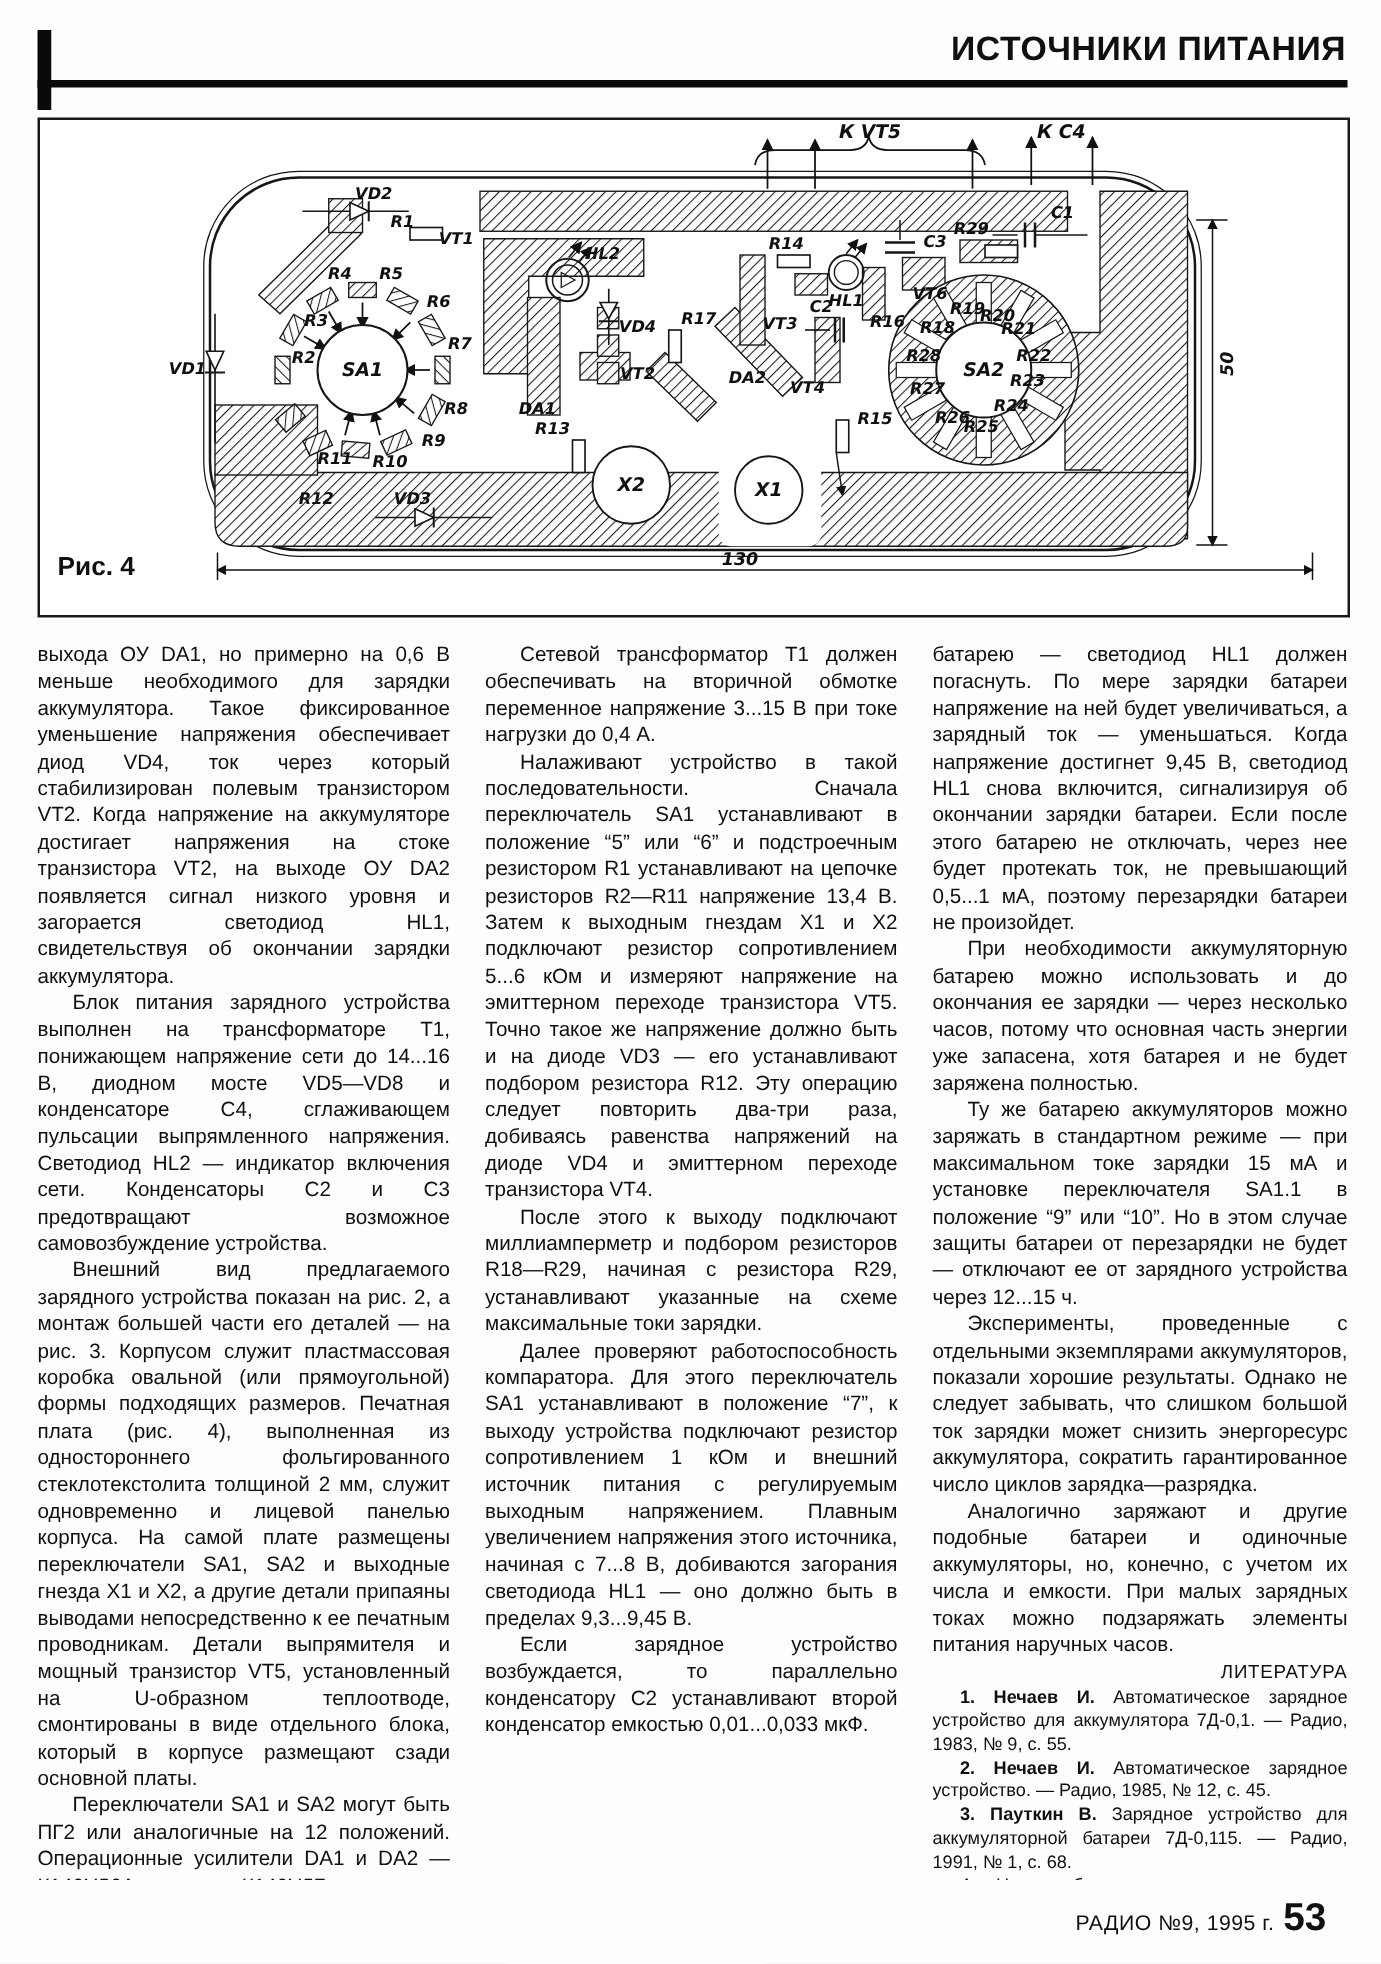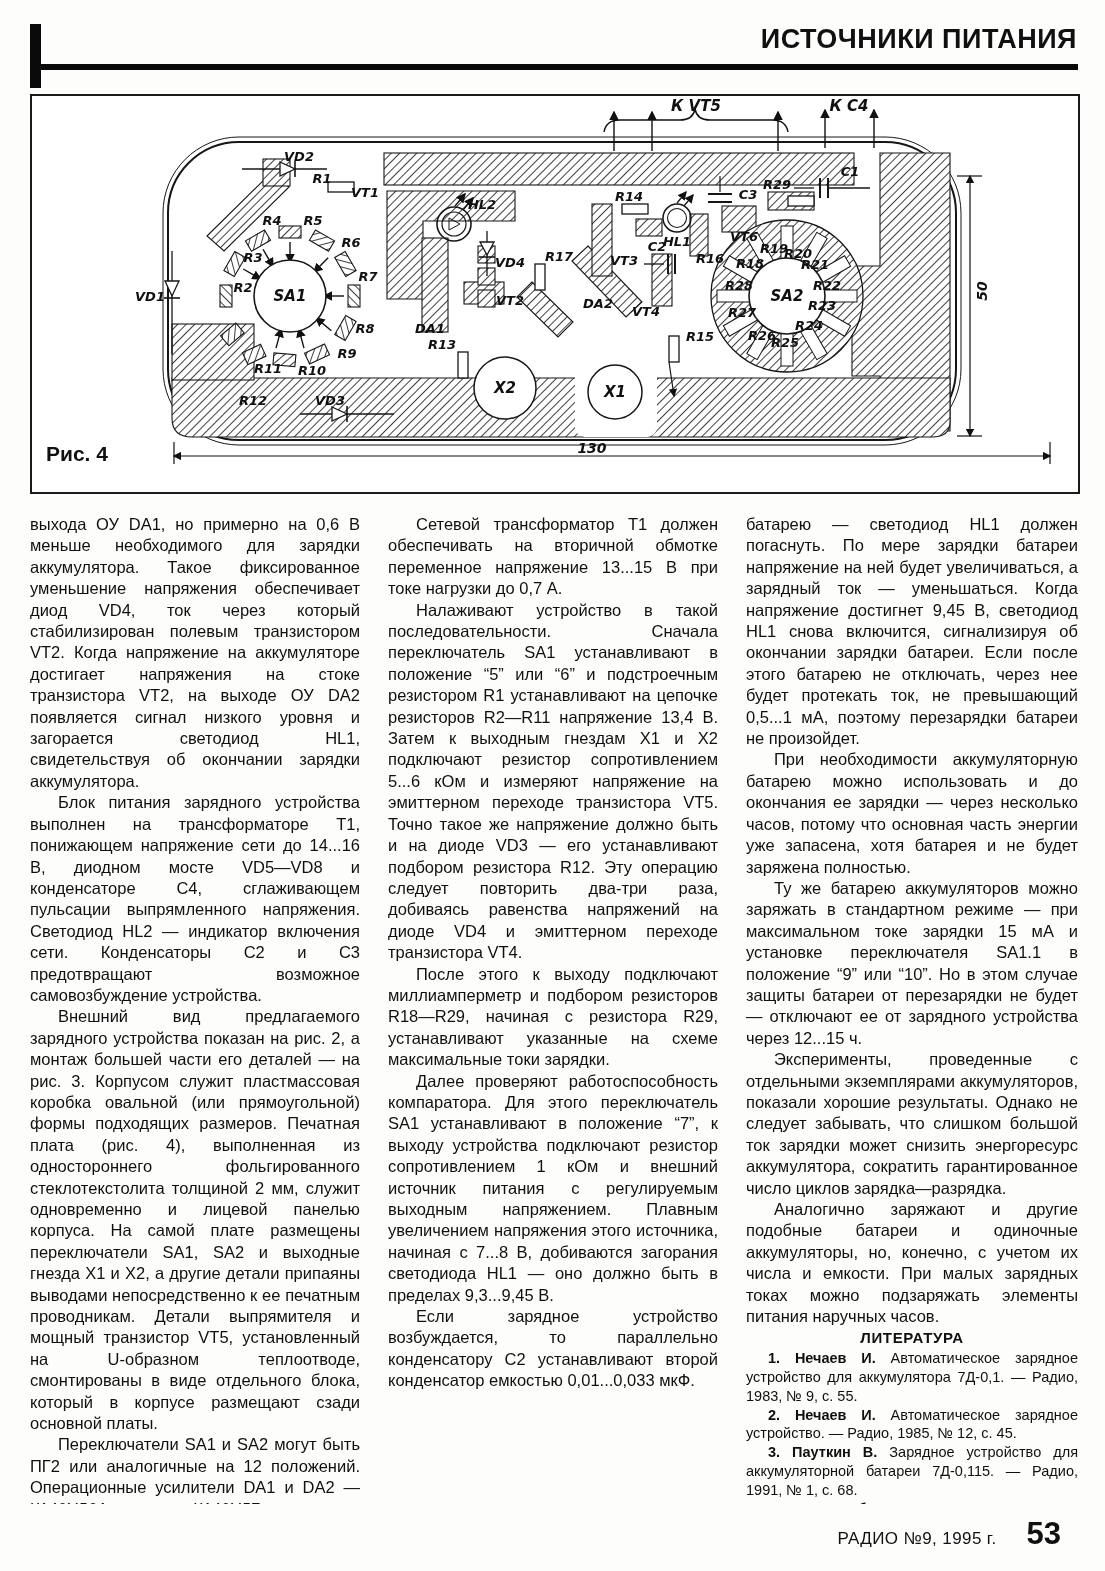--- a/index.html
+++ b/index.html
@@ -21,26 +21,26 @@
   .flabel.dim{font-size:14px;}
   .flabel.rot{transform:translate(-50%,-50%) rotate(-90deg);}
   
   .col{position:absolute;top:514px;width:330px;height:990px;text-align:justify;
         font-size:16.5px;line-height:21.4px;overflow:hidden;}
   .col-1{left:30px;}
   .col-2{left:388px;}
   .col-3{left:746px;width:332px;}
   .col p{margin:0;text-indent:28px;}
   .col p.noind{text-indent:0;}
-  .lit-heading{margin:16px 0 13px 0;text-align:center;font-size:15px;font-weight:700;
+  .lit-heading{margin:16px 0 13px 0;text-align:right;font-size:15px;font-weight:400;
         letter-spacing:.6px;text-indent:0 !important;}
   .ref{font-size:14.5px;line-height:18.9px;text-indent:22px !important;}
   .ref .ref-b{font-weight:700;margin-top:27px;}
   
-  .footer{position:absolute;top:1516px;right:44px;display:flex;align-items:baseline;gap:30px;}
+  .footer{position:absolute;top:1516px;right:44px;display:flex;align-items:baseline;gap:7px;}
   .footer .journal{font-size:17px;letter-spacing:.4px;}
   .footer .pageno{font-size:31px;font-weight:700;}
 </style>
 </head>
 <body>
 
 <div class="page">
 
   <div class="corner-mark"></div>
   <div class="header-title">ИСТОЧНИКИ ПИТАНИЯ</div>
@@ -327,21 +327,21 @@
 
   <div class="col col-1">
     <p class="noind">выхода ОУ DA1, но примерно на 0,6 В меньше необходимого для зарядки аккумулятора. Такое фиксированное уменьшение напряжения обеспечивает диод VD4, ток через который стабилизирован полевым транзистором VT2. Когда напряжение на аккумуляторе достигает напряжения на стоке транзистора VT2, на выходе ОУ DA2 появляется сигнал низкого уровня и загорается светодиод HL1, свидетельствуя об окончании зарядки аккумулятора.</p>
     <p>Блок питания зарядного устройства выполнен на трансформаторе Т1, понижающем напряжение сети до 14...16 В, диодном мосте VD5—VD8 и конденсаторе С4, сглаживающем пульсации выпрямленного напряжения. Светодиод HL2 — индикатор включения сети. Конденсаторы С2 и С3 предотвращают возможное самовозбуждение устройства.</p>
     <p>Внешний вид предлагаемого зарядного устройства показан на рис. 2, а монтаж большей части его деталей — на рис. 3. Корпусом служит пластмассовая коробка овальной (или прямоугольной) формы подходящих размеров. Печатная плата (рис. 4), выполненная из одностороннего фольгированного стеклотекстолита толщиной 2 мм, служит одновременно и лицевой панелью корпуса. На самой плате размещены переключатели SA1, SA2 и выходные гнезда Х1 и Х2, а другие детали припаяны выводами непосредственно к ее печатным проводникам. Детали выпрямителя и мощный транзистор VT5, установленный на U-образном теплоотводе, смонтированы в виде отдельного блока, который в корпусе размещают сзади основной платы.</p>
     <p>Переключатели SA1 и SA2 могут быть ПГ2 или аналогичные на 12 положений. Операционные усилители DA1 и DA2 — К140УД6А или К140УД7; полевые транзисторы VT1 и VT3 — КП303Д или КП303Е, VT2 — КП303А или КП303Б. Биполярный транзистор VT4 — любой из серий К315, КТ312 или КТ3102, VT6 — любой из серий КТ208, КТ209. Статический коэффициент передачи тока транзистора VT5 (КТ817 или КТ815 с буквенным индексом Б, Г) должен быть не менее 60. Светодиоды HL1 и HL2 — любые, но желательно разного цвета свечения.</p>
 
   </div>
 
   <div class="col col-2">
-    <p>Сетевой трансформатор Т1 должен обеспечивать на вторичной обмотке переменное напряжение 13...15 В при токе нагрузки до 0,7 А.</p>
+    <p>Сетевой трансформатор Т1 должен обеспечивать на вторичной обмотке переменное напряжение 3...15 В при токе нагрузки до 0,4 А.</p>
     <p>Налаживают устройство в такой последовательности. Сначала переключатель SA1 устанавливают в положение “5” или “6” и подстроечным резистором R1 устанавливают на цепочке резисторов R2—R11 напряжение 13,4 В. Затем к выходным гнездам Х1 и Х2 подключают резистор сопротивлением 5...6 кОм и измеряют напряжение на эмиттерном переходе транзистора VT5. Точно такое же напряжение должно быть и на диоде VD3 — его устанавливают подбором резистора R12. Эту операцию следует повторить два-три раза, добиваясь равенства напряжений на диоде VD4 и эмиттерном переходе транзистора VT4.</p>
     <p>После этого к выходу подключают миллиамперметр и подбором резисторов R18—R29, начиная с резистора R29, устанавливают указанные на схеме максимальные токи зарядки.</p>
     <p>Далее проверяют работоспособность компаратора. Для этого переключатель SA1 устанавливают в положение “7”, к выходу устройства подключают резистор сопротивлением 1 кОм и внешний источник питания с регулируемым выходным напряжением. Плавным увеличением напряжения этого источника, начиная с 7...8 В, добиваются загорания светодиода HL1 — оно должно быть в пределах 9,3...9,45 В.</p>
     <p>Если зарядное устройство возбуждается, то параллельно конденсатору С2 устанавливают второй конденсатор емкостью 0,01...0,033 мкФ.</p>
 
   </div>
 
   <div class="col col-3">
     <p class="noind">батарею — светодиод HL1 должен погаснуть. По мере зарядки батареи напряжение на ней будет увеличиваться, а зарядный ток — уменьшаться. Когда напряжение достигнет 9,45 В, светодиод HL1 снова включится, сигнализируя об окончании зарядки батареи. Если после этого батарею не отключать, через нее будет протекать ток, не превышающий 0,5...1 мА, поэтому перезарядки батареи не произойдет.</p>
     <p>При необходимости аккумуляторную батарею можно использовать и до окончания ее зарядки — через несколько часов, потому что основная часть энергии уже запасена, хотя батарея и не будет заряжена полностью.</p>

